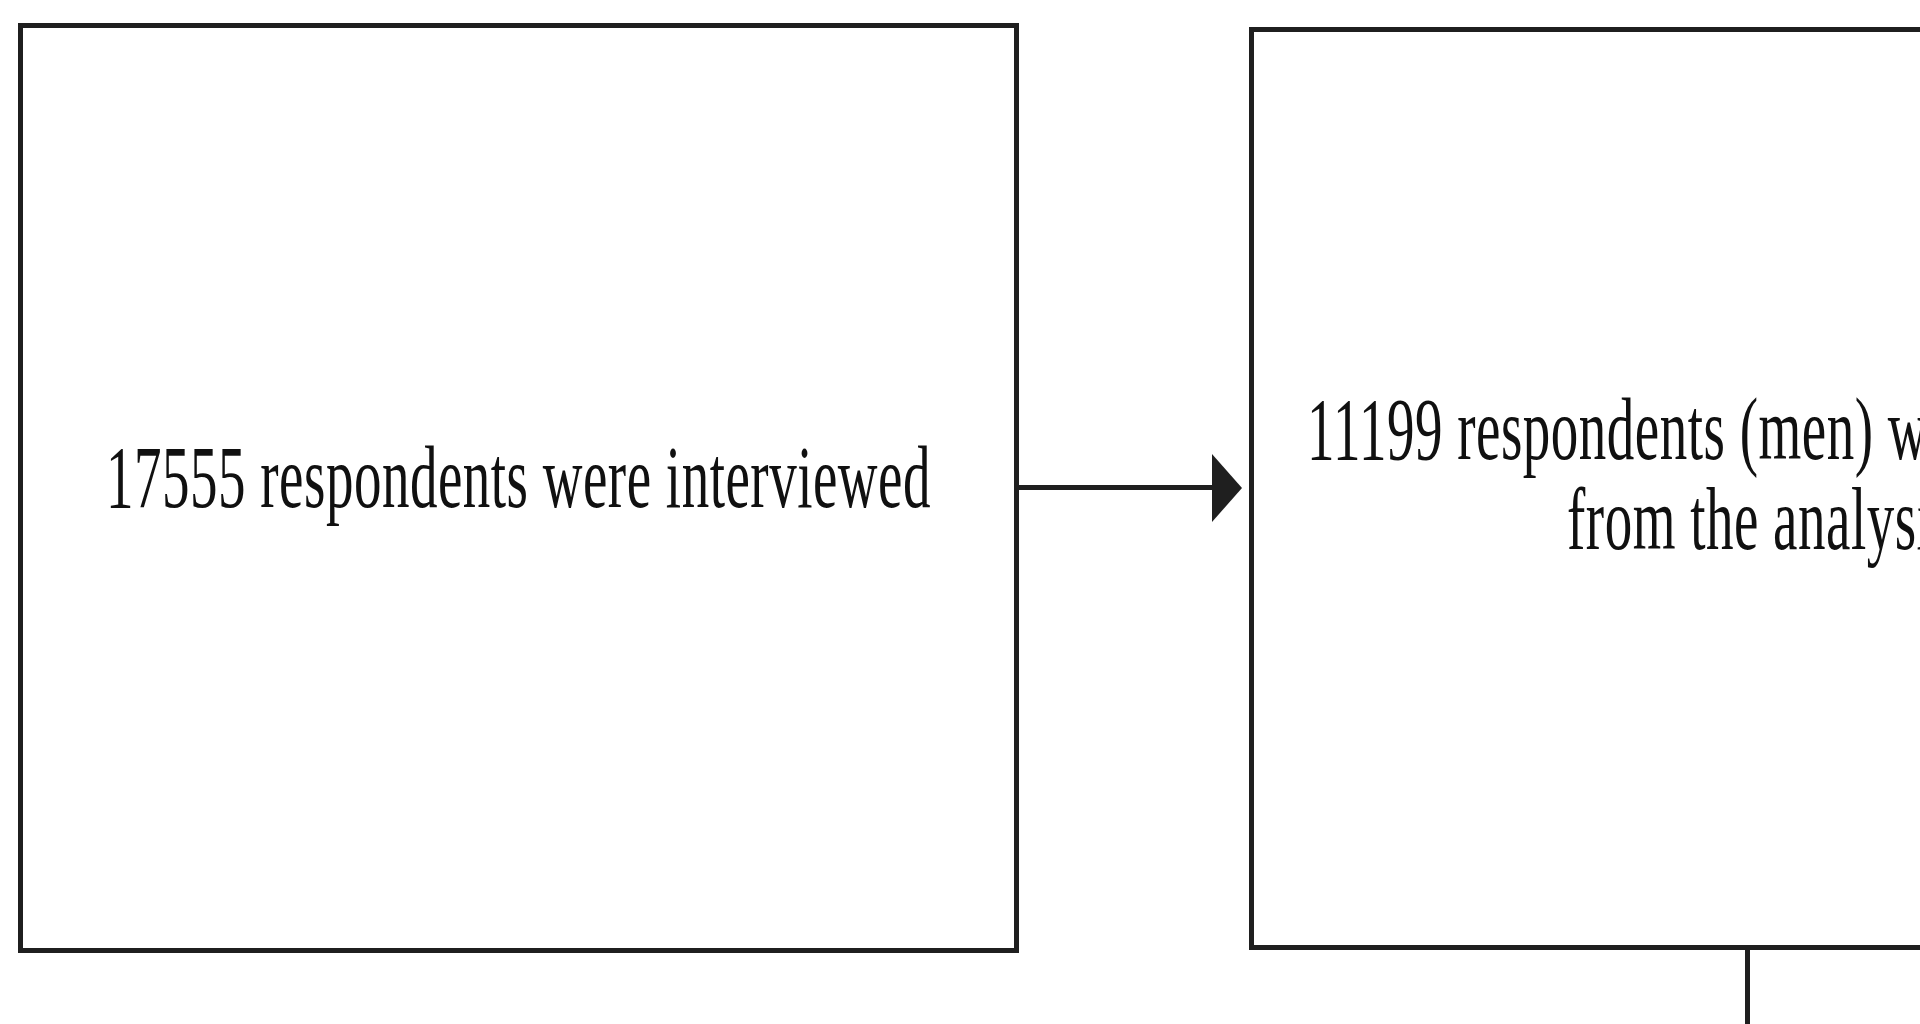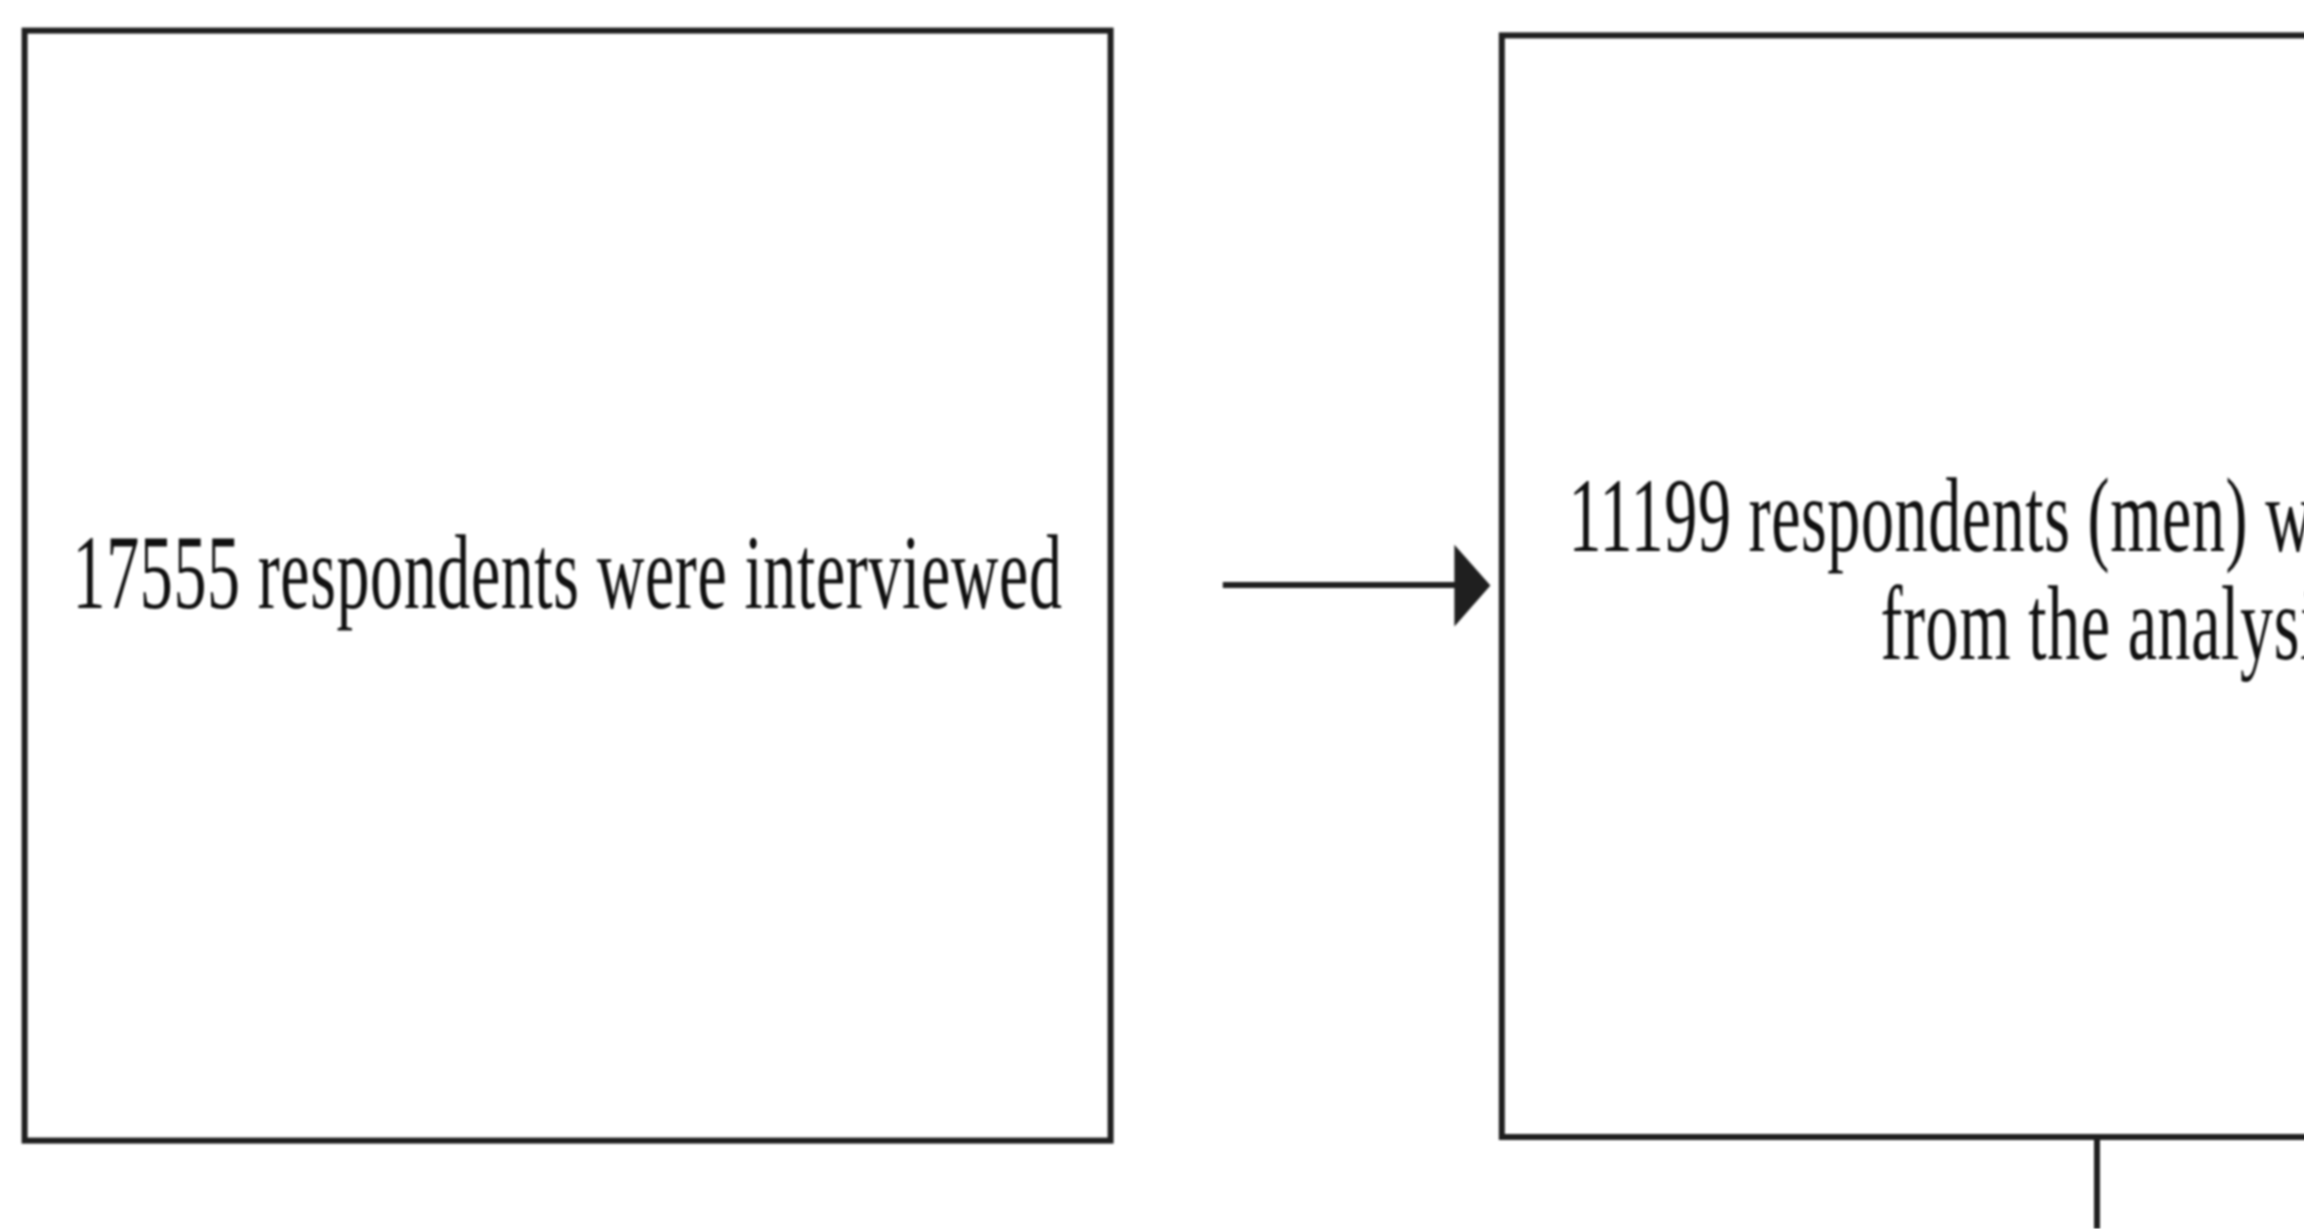--- a/index.html
+++ b/index.html
@@ -19,21 +19,21 @@
     width: 1920px; height: 1024px;
     background: var(--bg-color);
     color: var(--text-color);
     filter: blur(0.7px);
   }
   .fc-box {
     position: absolute;
     border: 5px solid var(--line-color);
     background: var(--bg-color);
   }
-  .box-left  { left: 18px;   top: 23px; width: 910px; height: 930px; }
+  .box-left  { left: 18px;   top: 23px; width: 1001px; height: 930px; }
   .box-right { left: 1249px; top: 27px; width: 916px;  height: 923px; }
   .fc-text {
     position: absolute;
     font-size: 55px;
     line-height: 56px;
     white-space: nowrap;
     letter-spacing: 0.5px;
     color: var(--text-color);
     transform: scaleY(1.61);
   }

